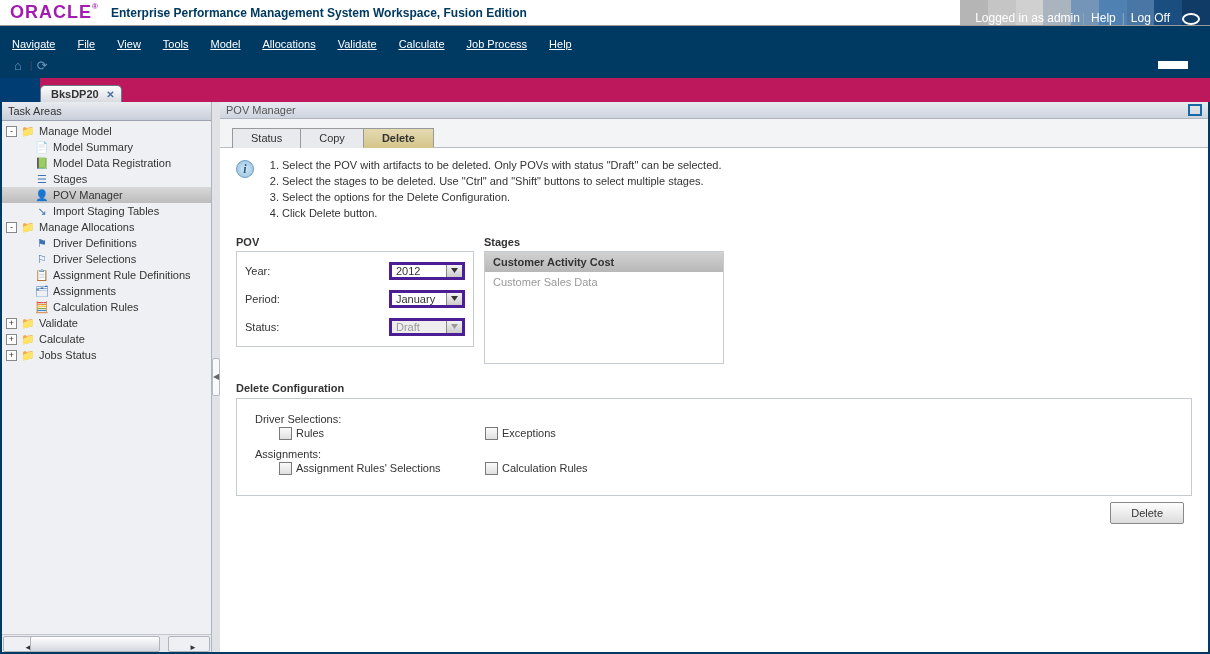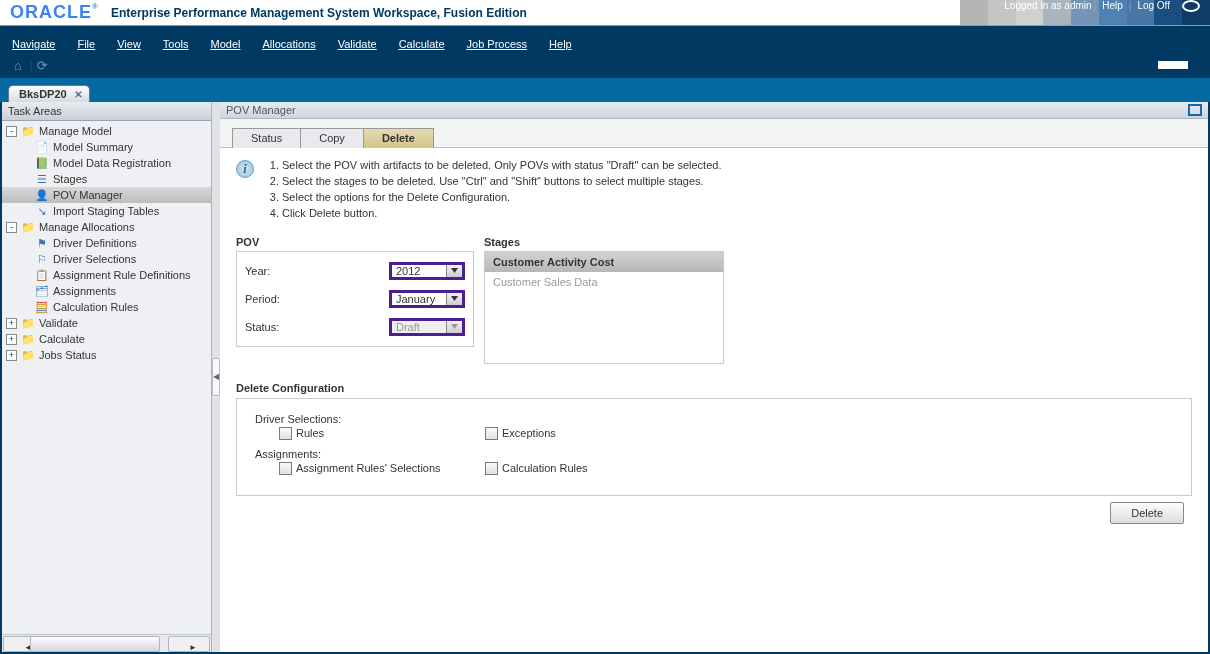--- a/index.html
+++ b/index.html
@@ -1,41 +1,41 @@
 <!DOCTYPE html>
 <html><head>
 <meta charset="utf-8">
 <style>
   * { box-sizing: border-box; }
   html, body { margin: 0; padding: 0; font-family: Tahoma, Arial, sans-serif; font-size: 11px; color: #333; background: #003d73; overflow: hidden; }
   .app { width: 1210px; height: 654px; display: flex; flex-direction: column; }
 
   
   .header { display: flex; align-items: center; height: 26px; background: #fff; border-bottom: 1px solid #999; position: relative; }
-  .oracle-logo { color: #3b82f6; font-weight: bold; font-size: 18px; margin-left: 10px; letter-spacing: 1px; font-family: Arial, sans-serif; }
+  .oracle-logo { color: #a21caf; font-weight: bold; font-size: 18px; margin-left: 10px; letter-spacing: 1px; font-family: Arial, sans-serif; }
   .oracle-logo sup { font-size: 8px; vertical-align: top; }
   .app-title { color: #003a63; font-weight: bold; font-size: 12px; margin-left: 12px; }
   .header-gradient { position:absolute; right:0; top:0; height:100%; width:250px; display:flex; }
   .header-gradient span { flex:1; }
-  .right-menu { position:absolute; right:0; top:0; height:100%; display:flex; align-items:flex-start; padding-right:10px; color:#fff; font-size:10px; z-index:2; }
+  .right-menu { position:absolute; right:0; top:0; height:100%; display:flex; align-items:flex-end; padding-right:10px; color:#fff; font-size:12px; z-index:2; }
   .right-menu a { color:#fff; text-decoration:none; margin:0 4px; cursor:pointer; }
   .right-menu .sep { color:#8ab; margin:0 2px; }
   .right-menu .oval { width:18px; height:12px; border:2px solid #fff; border-radius:50%; margin-left:8px; }
 
   
   .menubar { background: #003a63; height: 26px; display:flex; align-items:center; padding-left:12px; }
   .menubar a { color:#fff; text-decoration:underline; margin-right:22px; cursor:pointer;margin-top:10px; }
 
   
   .toolbar-row { background: #003a63; height: 26px; display:flex; align-items:center; padding-left:14px; color:#5a87a8; }
   .toolbar-row .home-icon, .toolbar-row .link-icon { color:#6a97b8; font-size:13px; margin-right:4px; }
   .toolbar-row .mini-rect { position:absolute; right:22px; width:30px; height:8px; background:#fff; }
 
   
-  .tabstrip { background:#0369a1; height:24px; display:flex; align-items:flex-end; padding-left:8px; position:relative; }
+  .tabstrip { background:#be185d; height:24px; display:flex; align-items:flex-end; padding-left:0; position:relative;margin-left:40px; }
   .doctab { background:linear-gradient(#fdfdfd,#d8dbe0); border:1px solid #6b778a; border-bottom:none; border-radius:5px 5px 0 0; padding:2px 22px 2px 10px; font-weight:bold; color:#333; position:relative; min-width:70px; font-size:11px;}
   .doctab .close-x { position:absolute; right:6px; top:3px; color:#4a6da3; font-size:10px; cursor:pointer;}
 
   
   .workspace { flex:1; display:flex; background:#5eead4; border:2px solid #003a63; border-top:none; }
   
   
   .sidebar { width:210px; background:#eef0f3; display:flex; flex-direction:column; border-right:1px solid #aeb4bd;}
   .panel-header { background:linear-gradient(#e8ebf0,#c9cfd9); border-bottom:1px solid #9ba3b0; padding:3px 6px; font-size:11px; color:#333;}
   .tree { flex:1; overflow:auto; padding:2px 0; }

